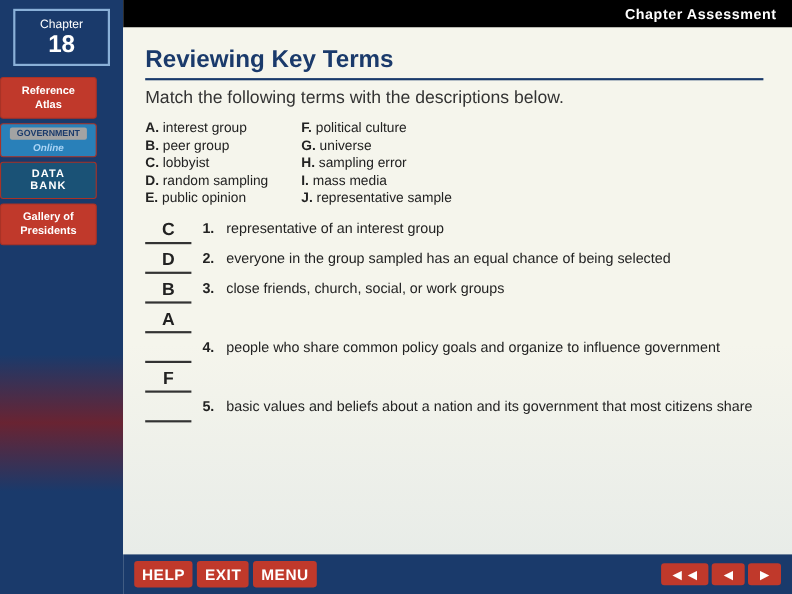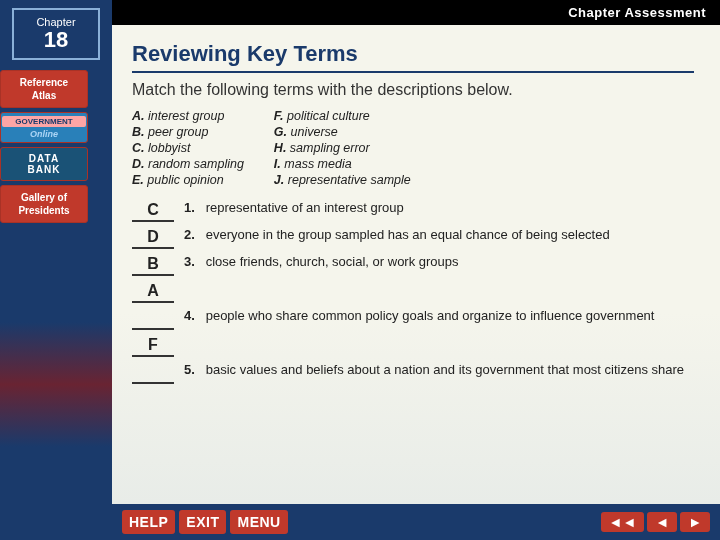--- a/index.html
+++ b/index.html
@@ -74,28 +74,28 @@
       background: #1a5276;
       font-size: 10px;
       letter-spacing: 1px;
     }
     .nav-item.gallery {
       background: #c0392b;
       font-size: 10px;
     }
 
     .gov-logo {
-      background: #fca5a5;
+      background: #a3a3a3;
       color: #1a3a6b;
       font-weight: bold;
       font-size: 8px;
       padding: 1px 4px;
       border-radius: 2px;
       margin-bottom: 2px;
-      width: 84px;
+      width: 70px;
       text-align: center;
     }
     .gov-online-text {
       color: #aad4f5;
       font-style: italic;
       font-size: 9px;
     }
 
     
     .main {
@@ -142,21 +142,20 @@
       display: flex;
       gap: 30px;
       margin-bottom: 12px;
       font-size: 12.5px;
     }
 
     .terms-col {
       display: flex;
       flex-direction: column;
       gap: 2px;
-      font-style: italic;
     }
 
     .term-item {
       color: #222;
     }
 
     .term-item .letter {
       font-weight: bold;
     }
 

